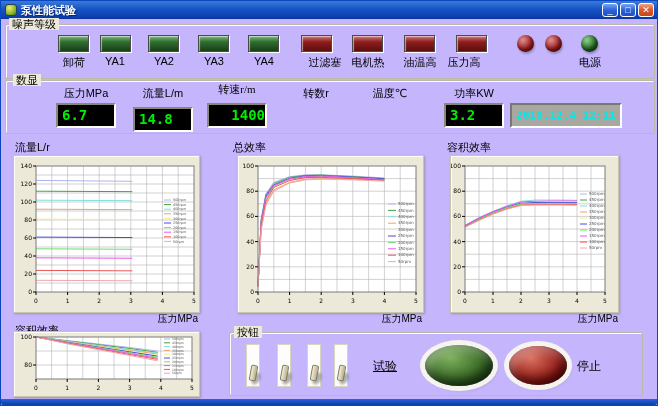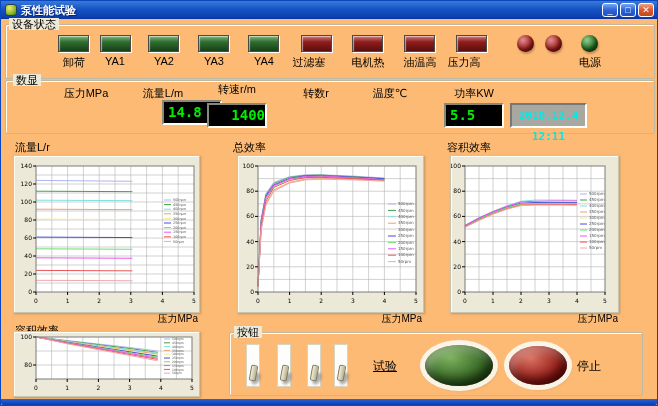--- a/index.html
+++ b/index.html
@@ -1,16 +1,16 @@
 <!DOCTYPE html>
 <html><head>
 <meta charset="utf-8">
 <style>
   html,body{margin:0;padding:0;background:#9db8d8;font-family:"Liberation Sans","DejaVu Sans",sans-serif;}
-  .window{position:relative;width:658px;height:406px;background:#fdba74;overflow:hidden;
+  .window{position:relative;width:658px;height:406px;background:#c4b5fd;overflow:hidden;
           border:1px solid #0a46c0;box-sizing:border-box;}
   
   .titlebar{position:absolute;left:0;top:0;width:100%;height:18px;
     background:linear-gradient(180deg,#3a7bd5 0%,#1653c6 45%,#0d3fae 90%,#0a2f9c 100%);
     display:flex;align-items:center;}
   .app-icon{width:12px;height:12px;margin:0 4px 0 4px;border-radius:3px;
     background:radial-gradient(circle at 35% 30%,#f7e96a,#8ab82f 60%,#3f7a14);border:1px solid #245;box-sizing:border-box;}
   .title-text{color:#fff;font-size:11px;font-weight:bold;text-shadow:1px 1px 1px #03206b;}
   .win-btns{position:absolute;right:3px;top:2px;display:flex;gap:2px;}
   .win-btn{width:16px;height:14px;border-radius:3px;border:1px solid #fff;
@@ -28,21 +28,21 @@
   .led-rect.red{background:linear-gradient(180deg,#cf7a7a 0%,#8f1d1d 40%,#5a0e0e 100%);}
   .led-label{position:absolute;width:46px;text-align:center;font-size:11px;color:#000;}
   .led-round{position:absolute;width:17px;height:17px;border-radius:50%;box-shadow:1px 2px 2px rgba(0,0,0,.25), inset -2px -3px 4px rgba(0,0,0,.4);}
   .led-round.red{background:radial-gradient(circle at 35% 30%,#e09090,#9c1818 60%,#5c0a0a 100%);}
   .led-round.green{background:radial-gradient(circle at 35% 30%,#8fd08f,#1d641d 60%,#0b370b 100%);}
   
   .disp-label{position:absolute;width:64px;text-align:center;font-size:11px;color:#000;}
   .disp{position:absolute;width:60px;height:25px;background:#000;box-sizing:border-box;
     border-top:2px solid #8a8878;border-left:2px solid #8a8878;border-bottom:2px solid #fffef5;border-right:2px solid #fffef5;
     color:#00ee00;font-family:"DejaVu Sans Mono","Liberation Mono",monospace;font-weight:bold;font-size:14px;line-height:21px;padding-left:4px;}
-  .clock{position:absolute;width:77px;height:25px;background:#a8a8a0;box-sizing:border-box;
+  .clock{position:absolute;width:112px;height:25px;background:#a8a8a0;box-sizing:border-box;
     border-top:2px solid #777;border-left:2px solid #777;border-bottom:2px solid #fff;border-right:2px solid #fff;
     color:#00e8e8;font-family:"DejaVu Sans Mono","Liberation Mono",monospace;font-weight:bold;font-size:11px;line-height:21px;text-align:center;}
   
   .chart-title{position:absolute;font-size:11px;color:#000;}
   .chart-panel{position:absolute;background:#ece9d8;border:1px solid #c8c4ae;
     box-shadow:inset 1px 1px 0 #fffef5, 1px 1px 2px rgba(120,115,90,.5);}
   .chart-xlabel{position:absolute;width:60px;text-align:right;font-size:10px;color:#000;}
   
   .toggle-switch{position:absolute;width:14px;height:43px;background:#fdfdfb;border:1px solid #d8d4c0;box-sizing:border-box;}
   .lever-shadow{position:absolute;left:5px;top:27px;width:8px;height:13px;background:rgba(110,110,110,.55);
@@ -68,60 +68,61 @@
     <div class="app-icon"></div>
     <div class="title-text">泵性能试验</div>
     <div class="win-btns">
       <div class="win-btn">_</div>
       <div class="win-btn">□</div>
       <div class="win-btn close">✕</div>
     </div>
   </div>
 
   <div class="groupbox" style="left:4px;top:23px;width:648px;height:53px;"></div>
-  <div class="group-label" style="left:8px;top:17px;">设备状态</div>
+  <div class="group-label" style="left:8px;top:17px;">噪声等级</div>
 
   <div class="led-rect green" style="left:57px;top:34px;"></div>
   <div class="led-rect green" style="left:99px;top:34px;"></div>
   <div class="led-rect green" style="left:147px;top:34px;"></div>
   <div class="led-rect green" style="left:197px;top:34px;"></div>
   <div class="led-rect green" style="left:247px;top:34px;"></div>
   <div class="led-rect red" style="left:300px;top:34px;"></div>
   <div class="led-rect red" style="left:351px;top:34px;"></div>
   <div class="led-rect red" style="left:403px;top:34px;"></div>
   <div class="led-rect red" style="left:455px;top:34px;"></div>
 
   <div class="led-label" style="left:50px;top:54px;">卸荷</div>
   <div class="led-label" style="left:91px;top:54px;">YA1</div>
   <div class="led-label" style="left:140px;top:54px;">YA2</div>
   <div class="led-label" style="left:190px;top:54px;">YA3</div>
   <div class="led-label" style="left:240px;top:54px;">YA4</div>
-  <div class="led-label" style="left:285px;top:54px;">过滤塞</div>
+  <div class="led-label" style="left:301px;top:54px;">过滤塞</div>
   <div class="led-label" style="left:344px;top:54px;">电机热</div>
   <div class="led-label" style="left:396px;top:54px;">油温高</div>
   <div class="led-label" style="left:440px;top:54px;">压力高</div>
 
   <div class="led-round red" style="left:516px;top:34px;"></div>
   <div class="led-round red" style="left:544px;top:34px;"></div>
   <div class="led-round green" style="left:580px;top:34px;"></div>
   <div class="led-label" style="left:566px;top:54px;">电源</div>
 
   <div class="groupbox" style="left:4px;top:79px;width:648px;height:52px;"></div>
   <div class="group-label" style="left:12px;top:73px;">数显</div>
 
   <div class="disp-label" style="left:53px;top:85px;">压力MPa</div>
   <div class="disp-label" style="left:130px;top:85px;">流量L/m</div>
-  <div class="disp-label" style="left:204px;top:81px;">转速r/m</div>
+  <div class="disp-label" style="left:204px;top:81px;font-family:Liberation Serif, serif;">转速r/m</div>
   <div class="disp-label" style="left:283px;top:85px;">转数r</div>
   <div class="disp-label" style="left:357px;top:85px;">温度℃</div>
   <div class="disp-label" style="left:441px;top:85px;">功率KW</div>
 
-  <div class="disp" style="left:132px;top:99px;margin-left:29px;">14.8</div>
+  <div class="disp" style="left:55px;top:102px;">6.7</div>
+  <div class="disp" style="left:132px;top:106px;">14.8</div>
   <div class="disp" style="left:206px;top:102px;text-align:right;">1400</div>
-  <div class="disp" style="left:443px;top:102px;">5.5</div>
+  <div class="disp" style="left:443px;top:102px;">3.2</div>
   <div class="clock" style="left:509px;top:102px;">2010.12.4 12:11</div>
 
   <div class="chart-title" style="left:14px;top:139px;">流量L/r</div>
   <div class="chart-title" style="left:232px;top:139px;">总效率</div>
   <div class="chart-title" style="left:446px;top:139px;">容积效率</div>
   <div class="chart-title" style="left:14px;top:322px;">容积效率</div>
 
   <div class="chart-panel" style="left:12px;top:154px;width:185px;height:156px;">
     <svg id="chart0" width="185" height="156">
         <rect x="22" y="10" width="158" height="126" fill="#ffffff"></rect>

